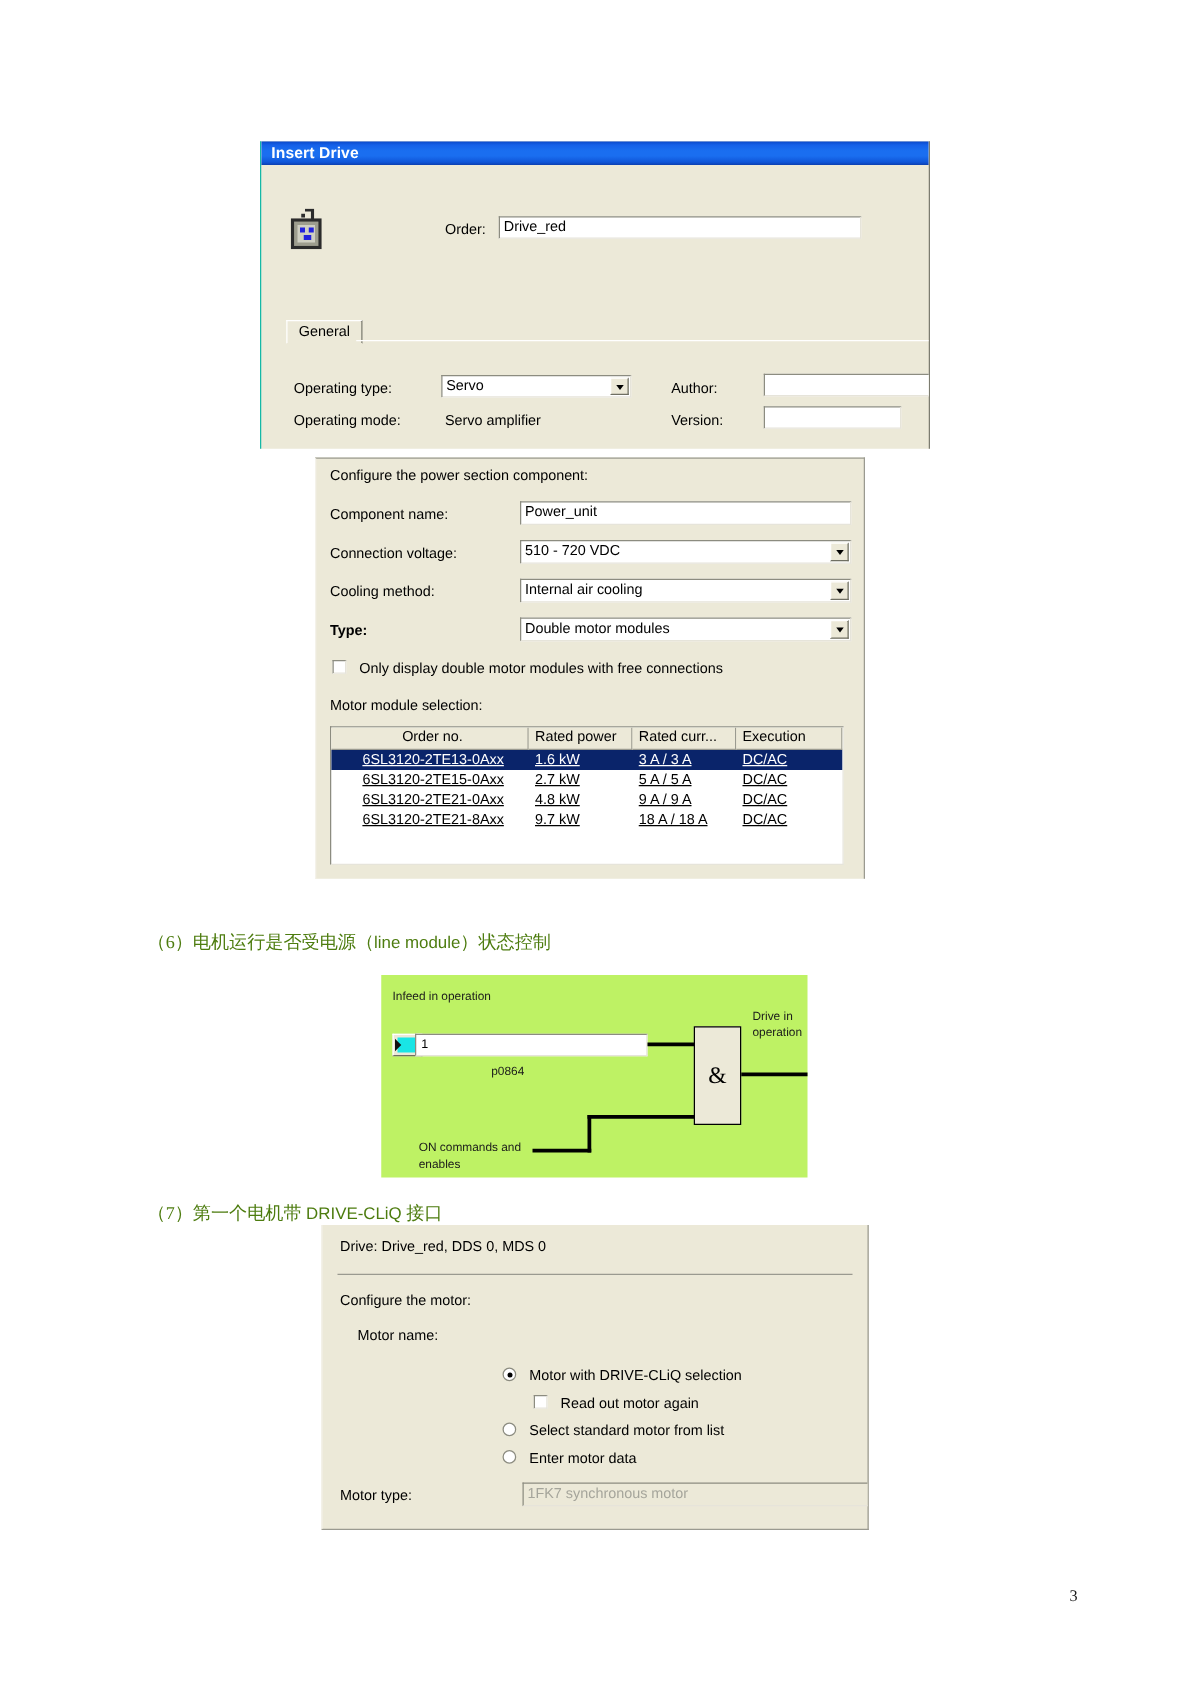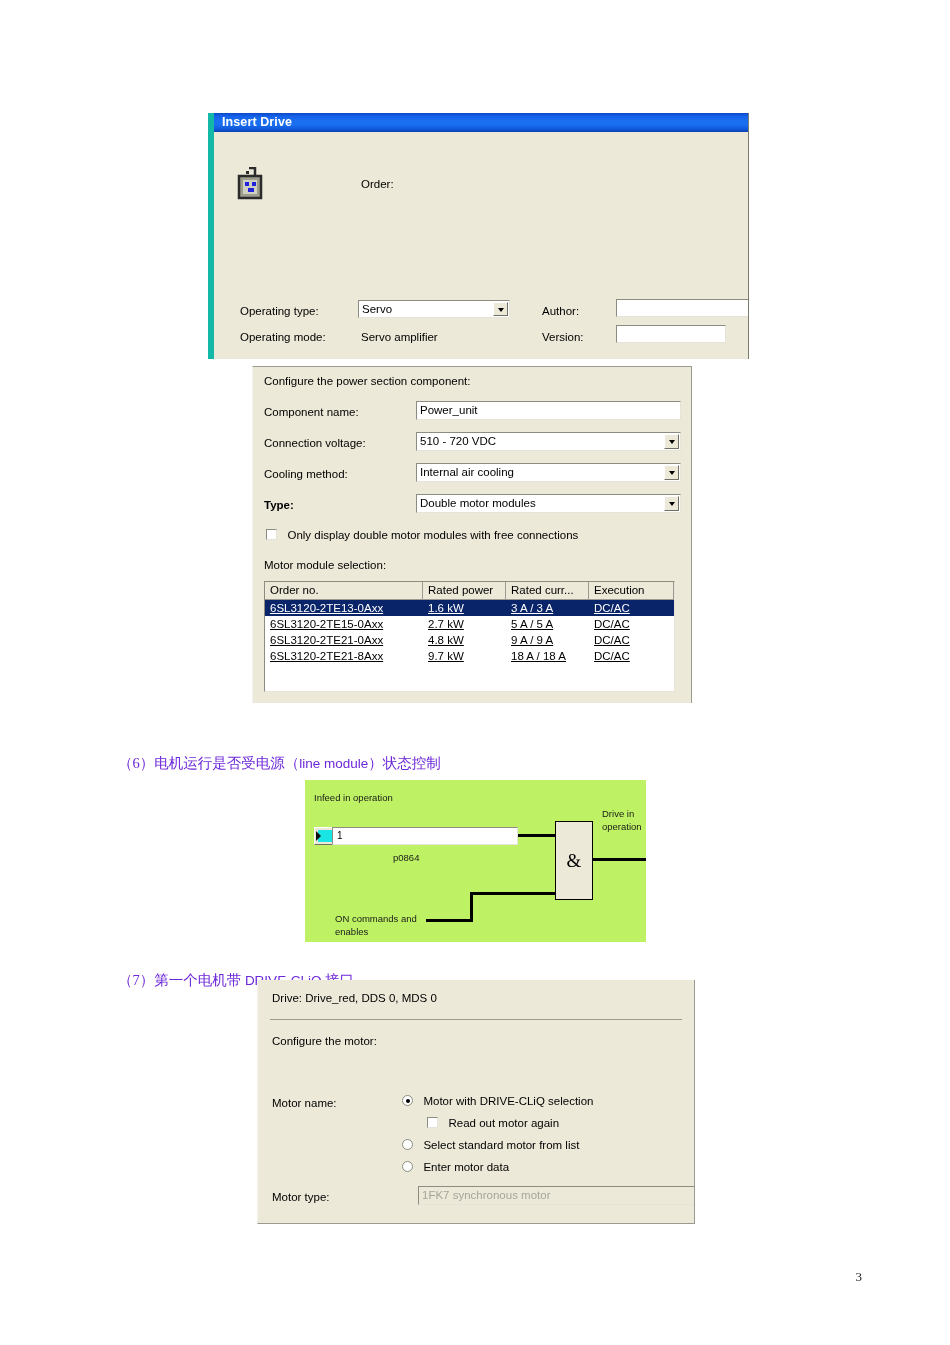--- a/index.html
+++ b/index.html
@@ -112,21 +112,21 @@
     border-radius: 50%;
     background: #000;
   }
 
   
   #dlg-insert-drive {
     position: absolute;
     left: 208px; top: 113px;
     width: 534px; height: 246px;
     background: #ece9d8;
-    border-left: 6px solid #14b8a6;
+    border-left: 1px solid #14b8a6;
     border-right: 1px solid #7c7c70;
     overflow: hidden;
   }
   #dlg-insert-drive .body { position: relative; height: 214px; }
 
   .drive-icon { position: absolute; left: 22px; top: 35px; width: 28px; height: 34px; }
 
   .tabstrip {
     position: absolute; left: 20px; top: 124px; right: 0; height: 19px;
   }
@@ -177,21 +177,21 @@
   }
   .lv-row { display: flex; height: 16px; text-decoration: underline; }
   .lv-row div {
     font-size: 11.5px; line-height: 16px;
     padding-left: 5px;
     box-sizing: border-box;
     white-space: nowrap;
     overflow: hidden;
   }
   .lv-row.sel { background: #0a246a; color: #ffffff; }
-  .c0 { width: 158px; }
+  .c0 { width: 158px; text-align: center; }
   .c1 { width: 83px; }
   .c2 { width: 83px; }
   .c3 { width: 85px; }
 
   
   #logic-diagram {
     position: absolute;
     left: 305px; top: 780px;
     width: 341px; height: 162px;
     background: #bef264;
@@ -257,23 +257,22 @@
     position: absolute; left: 12px; right: 12px; top: 39px;
     border-top: 1px solid #9a9a90;
   }
   .sel-text { background: #0a246a; color: #ffffff; padding: 0 1px; }
 
   
   .doc-line {
     position: absolute;
     font-family: "Liberation Serif", serif;
     font-size: 14.5px;
-    color: #6d28d9;
-    white-space: nowrap;
-    margin-top: 10px;
+    color: #4d7c0f;
+    white-space: nowrap;
   }
   .doc-line .latin { font-family: "Liberation Sans", sans-serif; font-size: 13.5px; }
   .page-num {
     position: absolute;
     right: 88px; bottom: 60px;
     font-family: "Liberation Serif", serif;
     font-size: 13px;
     color: #1a1a1a;
   }
 </style>
@@ -292,21 +291,26 @@
       <path d="M13 1 L19 1 L19 9" fill="none" stroke="#2b2b2b" stroke-width="2.5"></path>
       <path d="M10 4 L13 4 L13 7 L10 7 Z" fill="#2b2b2b"></path>
       <rect x="3" y="9" width="22" height="22" fill="#9d9d8e" stroke="#2b2b2b" stroke-width="2.5"></rect>
       <rect x="7" y="13" width="14" height="14" fill="#cfcfc2"></rect>
       <rect x="9" y="15" width="4" height="4" fill="#2222dd"></rect>
       <rect x="16" y="15" width="4" height="4" fill="#2222dd"></rect>
       <rect x="12" y="21" width="6" height="4" fill="#2222dd"></rect>
     </svg>
 
     <span class="lbl" style="position:absolute;left:147px;top:46px;">Order:</span>
-
+    <div class="fld" style="position:absolute;left:190px;top:41px;width:290px;height:18px;">Drive_red</div>
+
+    <div class="tabstrip">
+      <div class="tab-general">General</div>
+      <div class="tab-rest"></div>
+    </div>
 
     <span class="lbl" style="position:absolute;left:26px;top:173px;">Operating type:</span>
     <div class="combo" style="position:absolute;left:144px;top:168px;width:152px;height:18px;">
       <span>Servo</span>
       <span class="arrow"></span>
     </div>
 
     <span class="lbl" style="position:absolute;left:26px;top:199px;">Operating mode:</span>
     <span class="lbl" style="position:absolute;left:147px;top:199px;">Servo amplifier</span>
 
@@ -422,21 +426,21 @@
   <span>（7）</span><span>第一个电机带 </span><span class="latin">DRIVE-CLiQ</span><span> 接口</span>
 </div>
 
 <div id="dlg-motor" class="dlg-face">
 
   <span class="lbl" style="position:absolute;left:14px;top:12px;">Drive: Drive_red, DDS 0, MDS 0</span>
   <div class="hdr-sep"></div>
 
   <span class="lbl" style="position:absolute;left:14px;top:55px;">Configure the motor:</span>
 
-  <span class="lbl" style="position:absolute;left:14px;top:83px;margin-top:34px;">Motor name:</span>
+  <span class="lbl" style="position:absolute;left:28px;top:83px;">Motor name:</span>
 
   <div style="position:absolute;left:144px;top:111px;">
     <span class="radio on"></span>
     <span class="lbl" style="margin-left:6px;">Motor with DRIVE-CLiQ selection</span>
   </div>
 
   <div style="position:absolute;left:169px;top:133px;">
     <span class="cbox"></span>
     <span class="lbl" style="margin-left:6px;">Read out motor again</span>
   </div>

